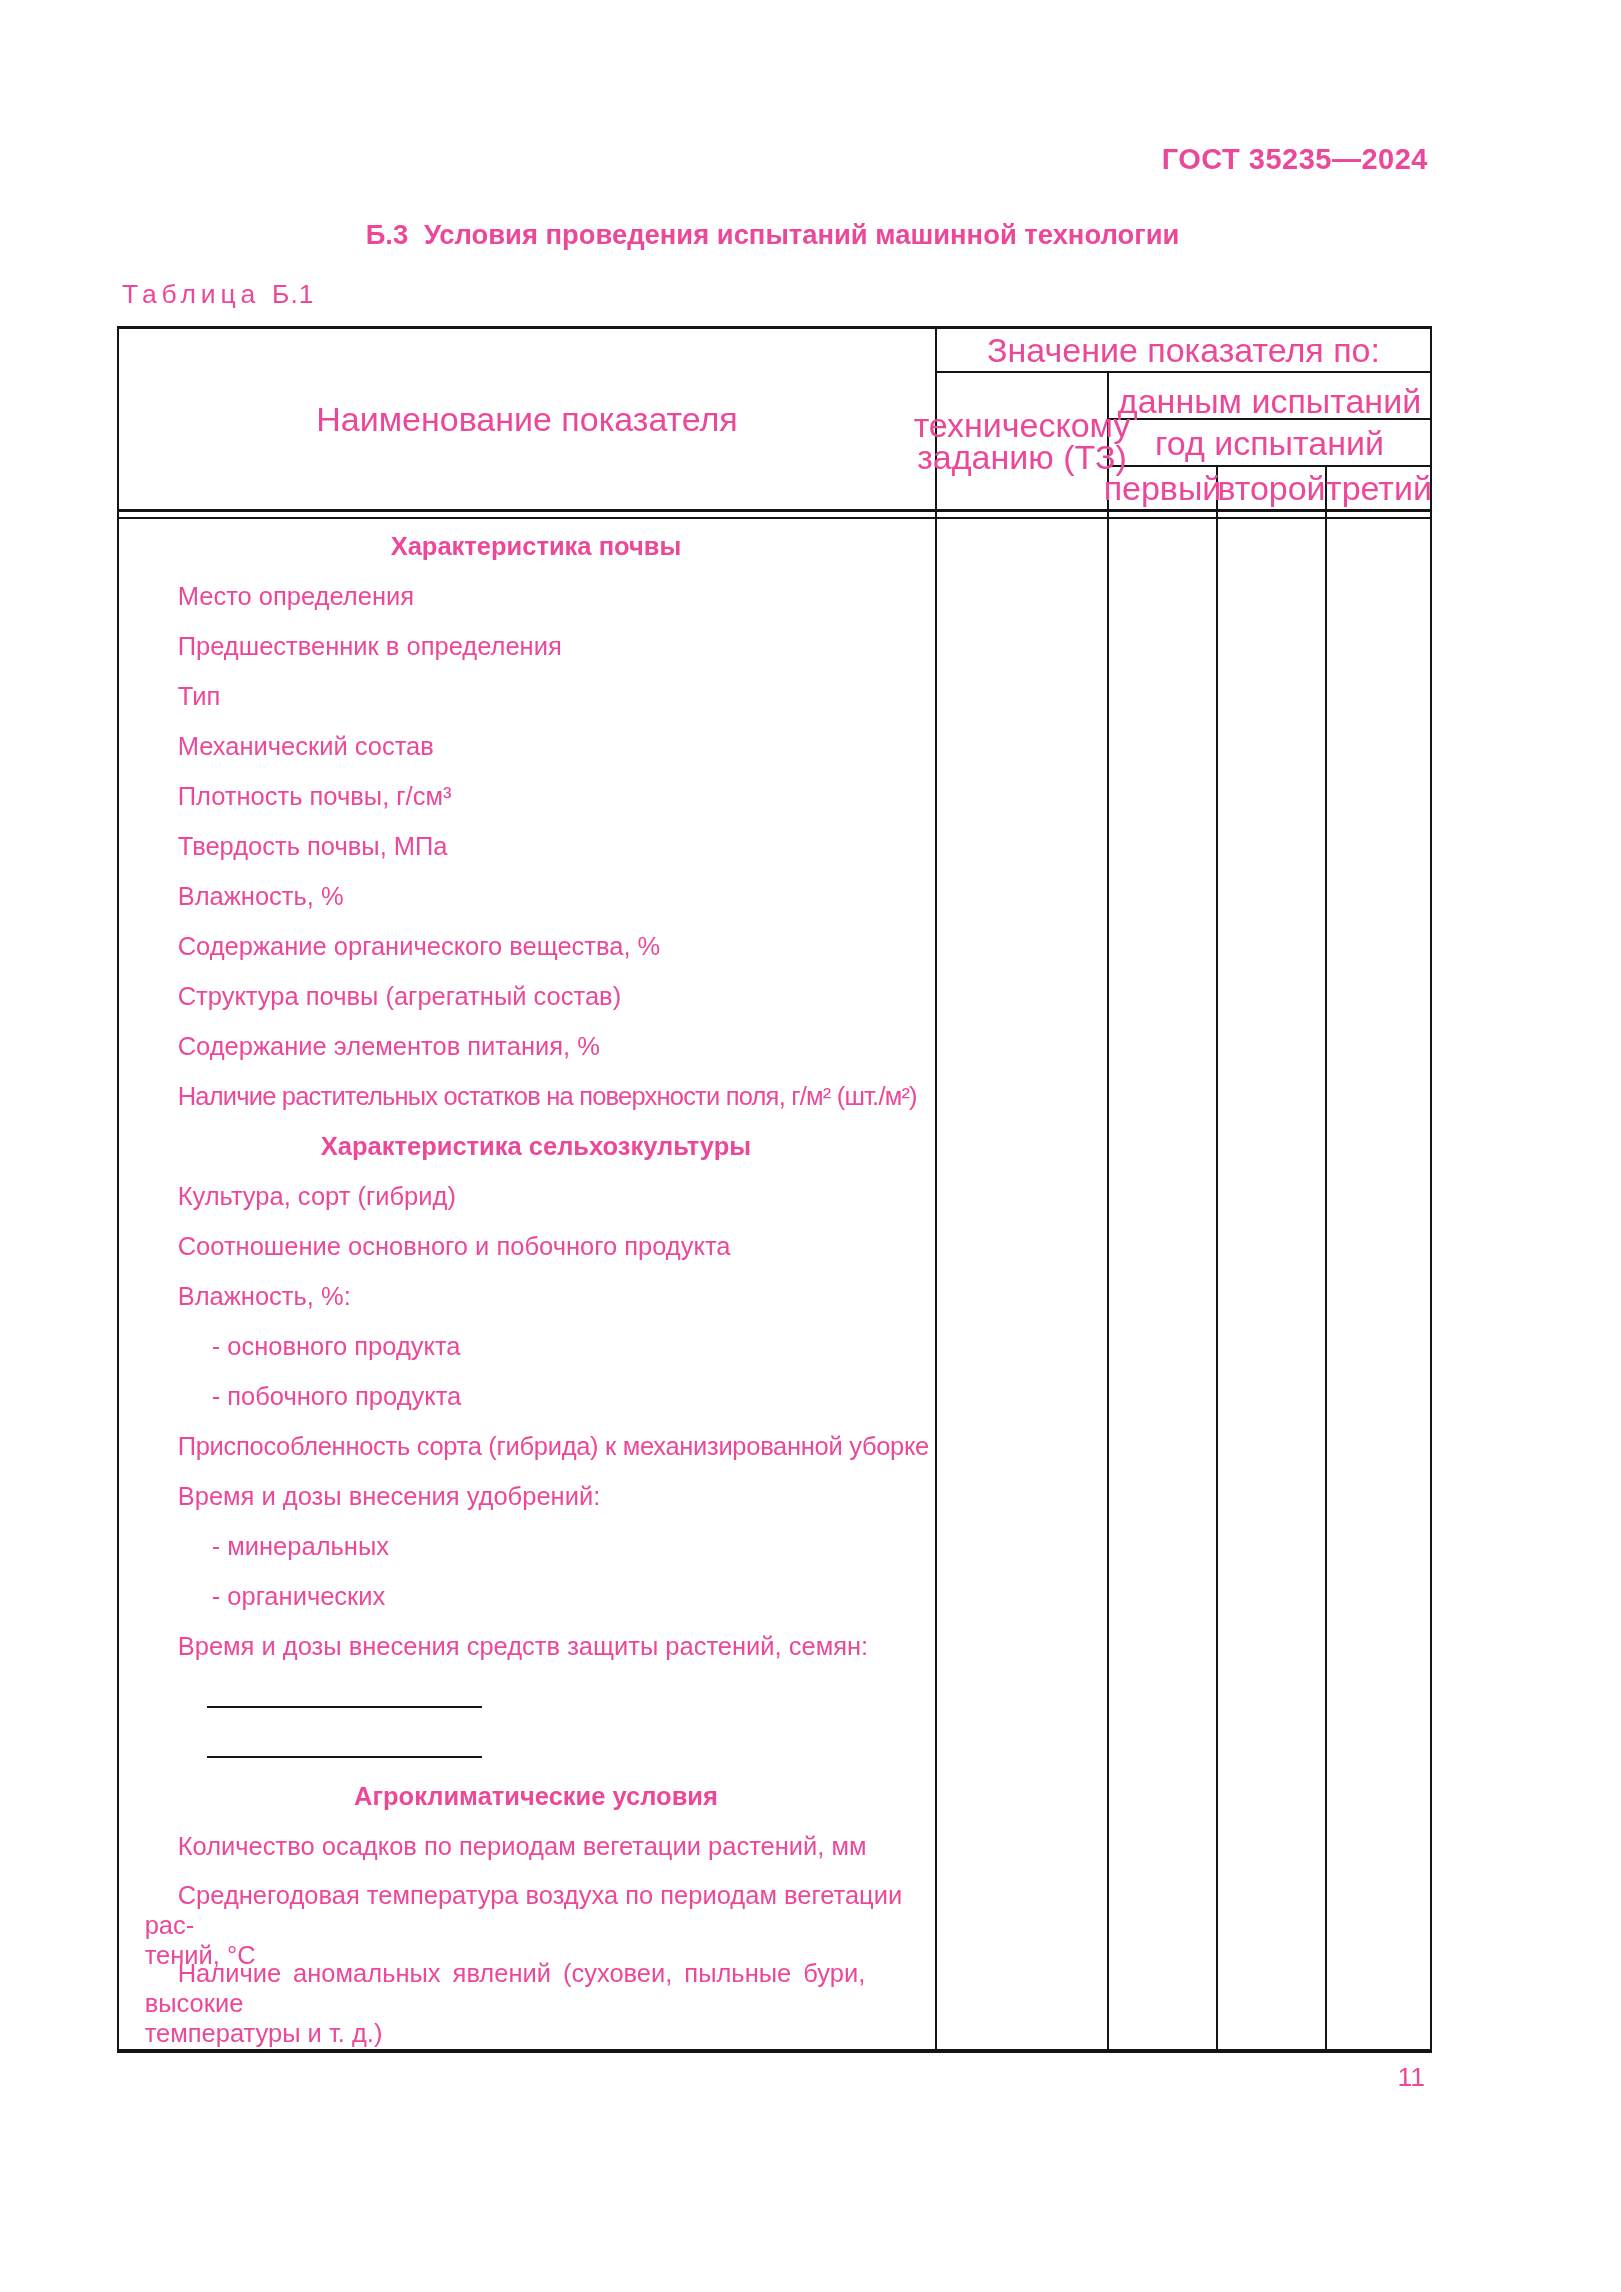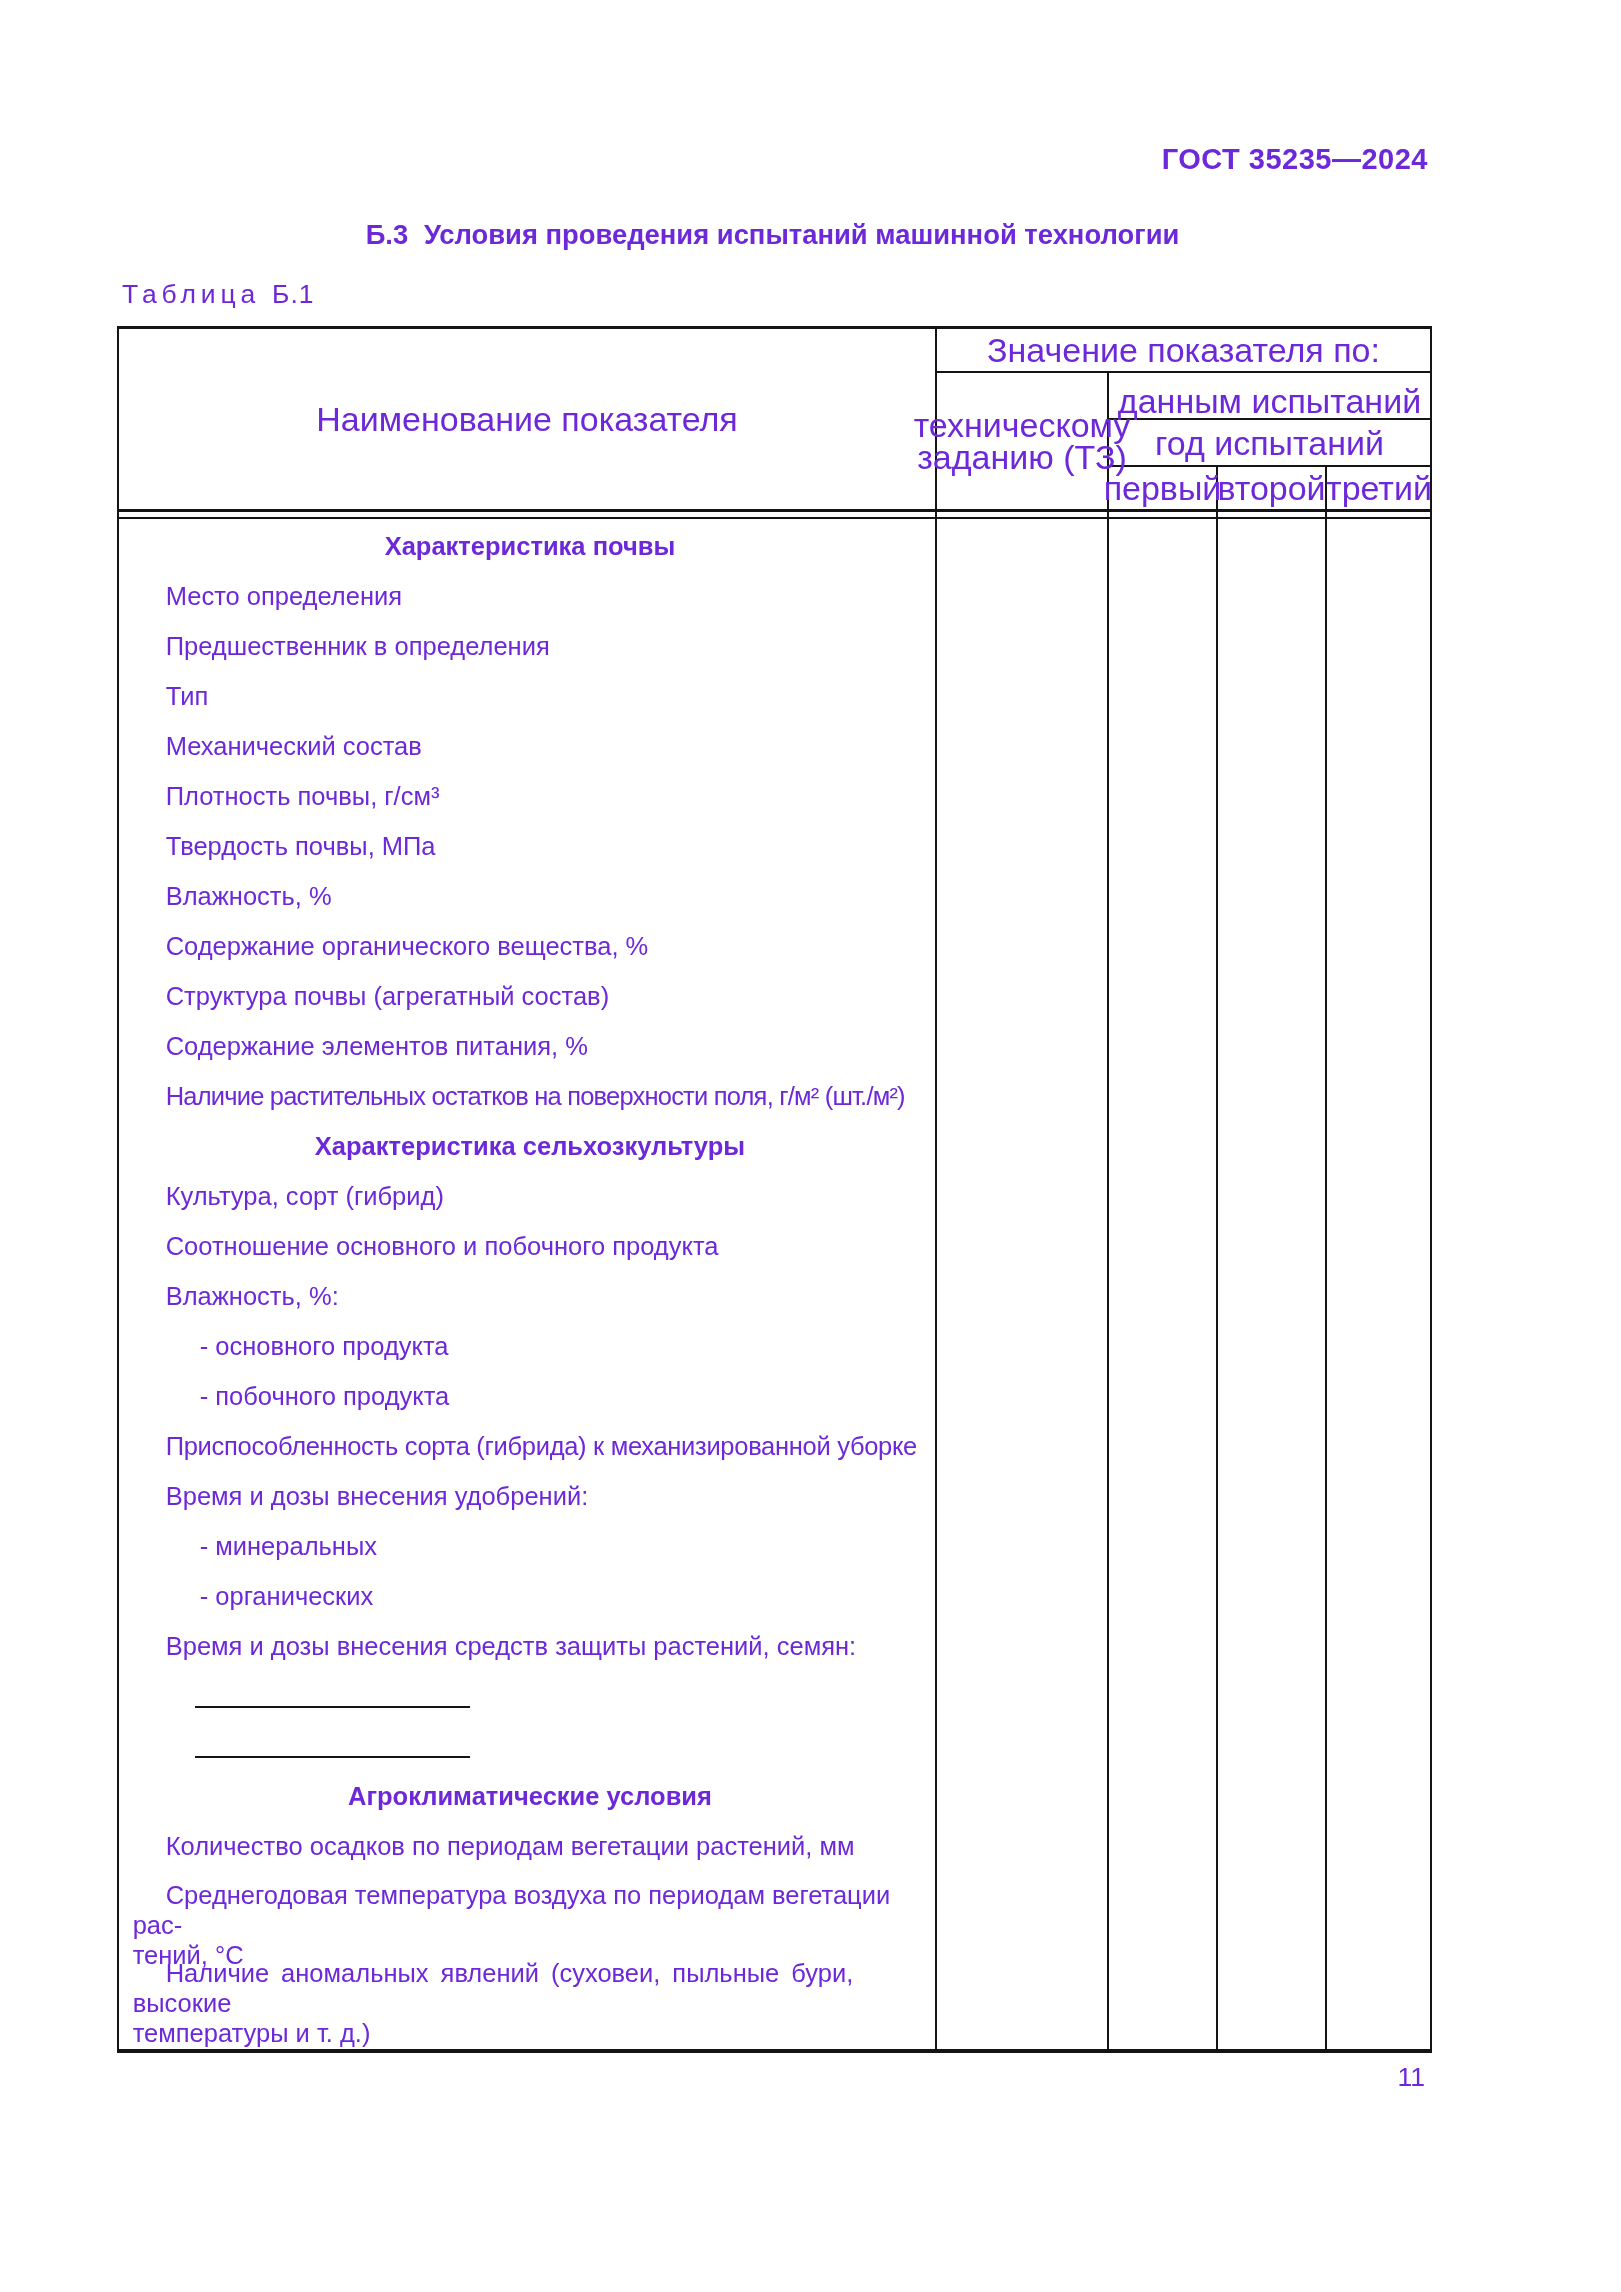--- a/index.html
+++ b/index.html
@@ -2,21 +2,21 @@
 <html lang="ru"><head>
 <meta charset="utf-8">
 <style>
   html, body { margin: 0; padding: 0; background: #e8e8e8; }
   .page {
     position: relative;
     width: 1621px;
     height: 2293px;
     background: #ffffff;
     font-family: "Liberation Sans", sans-serif;
-    color: #6d28d9;
+    color: #ec4899;
     overflow: hidden;
   }
   
   .doc-number {
     position: absolute;
     top: 143px;
     right: 193px;
     font-size: 29px;
     font-weight: bold;
     letter-spacing: 0.5px;
@@ -95,21 +95,21 @@
     position: absolute;
     left: 0;
     top: 192px;
     width: 816px;
     height: 1527px;
     box-sizing: border-box;
     padding: 0 7.8px 0 13.7px;
     font-size: 25.5px;
     overflow: hidden;
   }
-  .row { position: relative; }
+  .row { position: relative; margin-left: 12px; }
   .row.item, .row.subitem {
     height: 50px;
     line-height: 50px;
     white-space: nowrap;
   }
   .row.item    { text-indent: 33px; }
   .row.subitem { text-indent: 67px; }
   .row.section {
     height: 50px;
     line-height: 50px;

